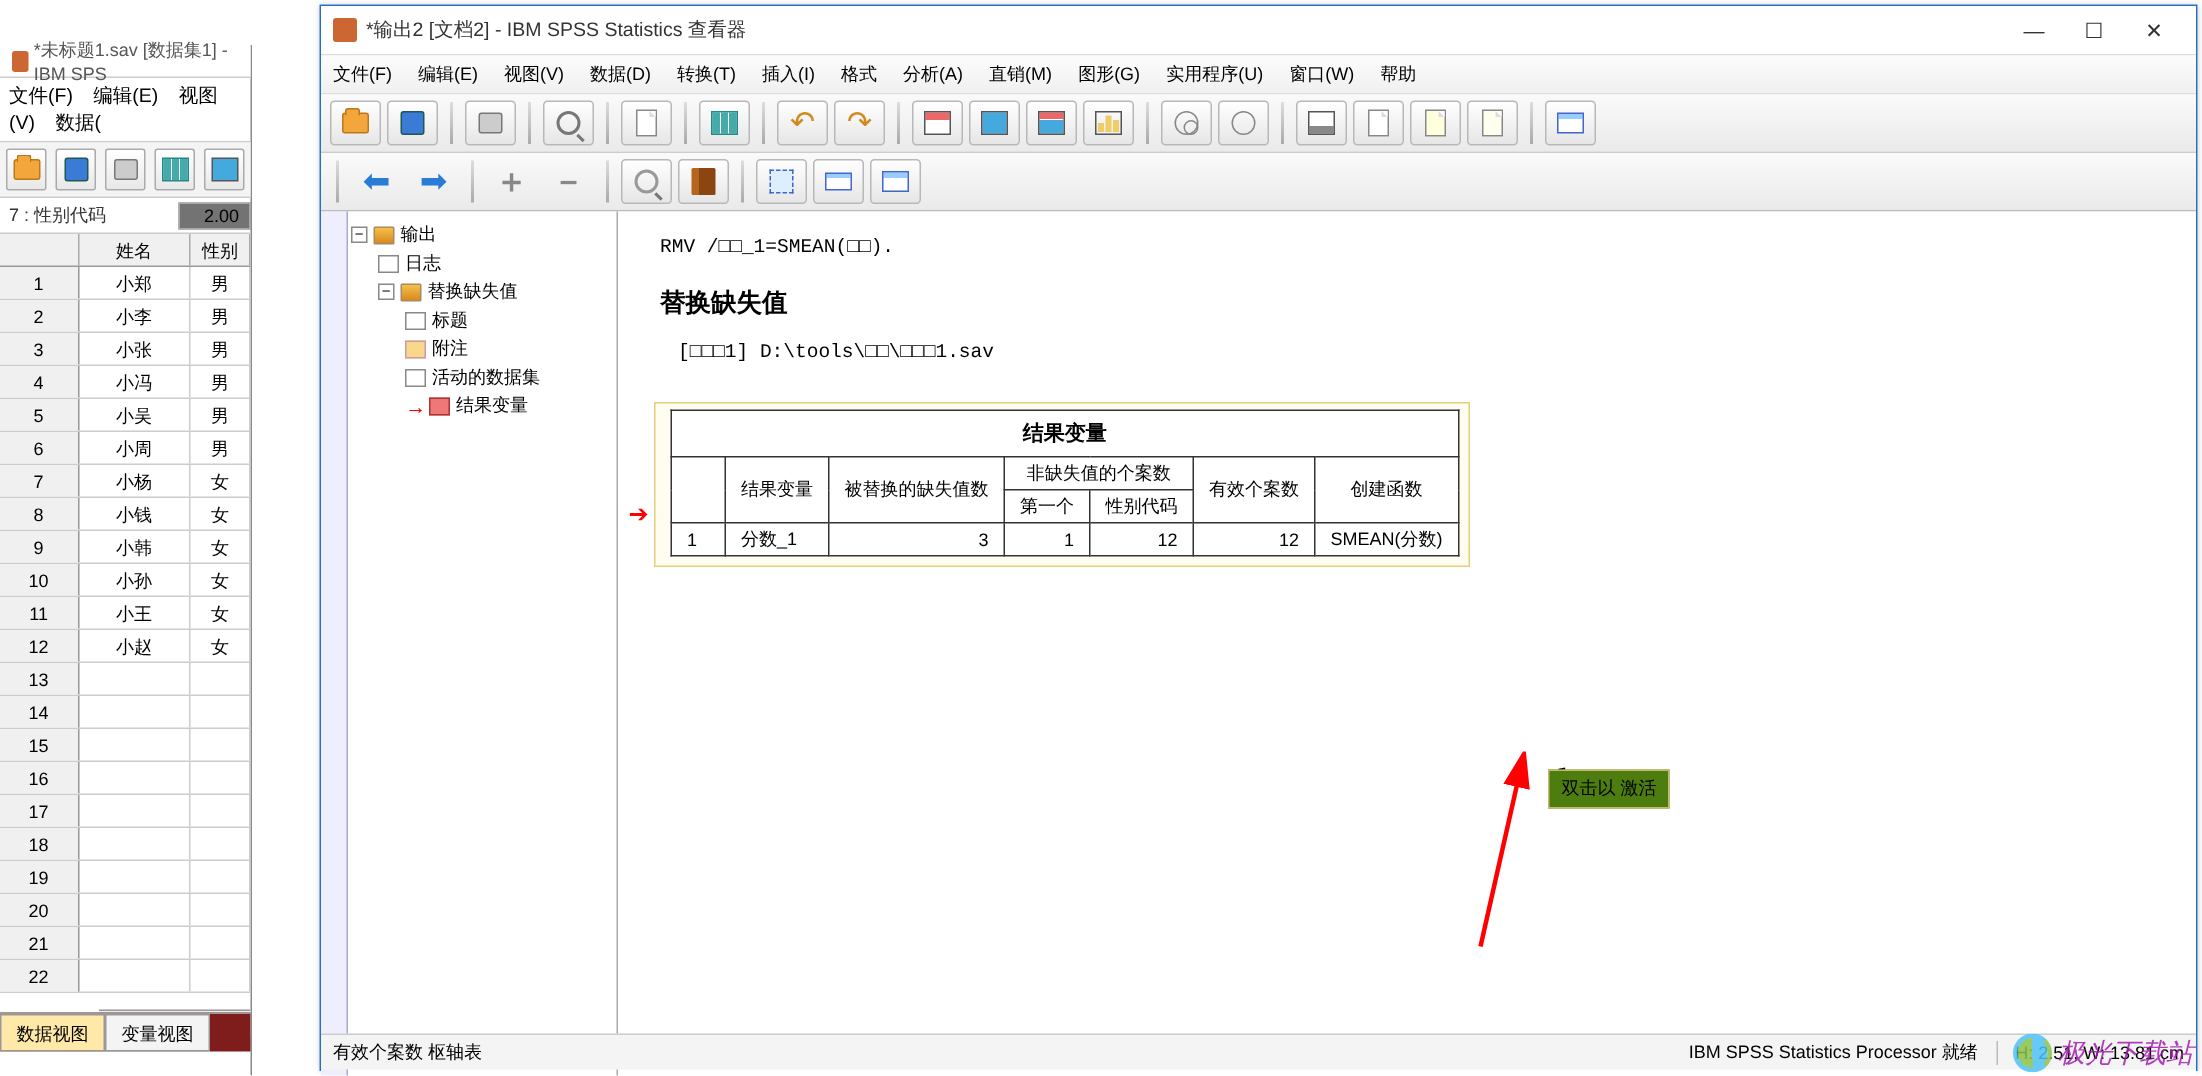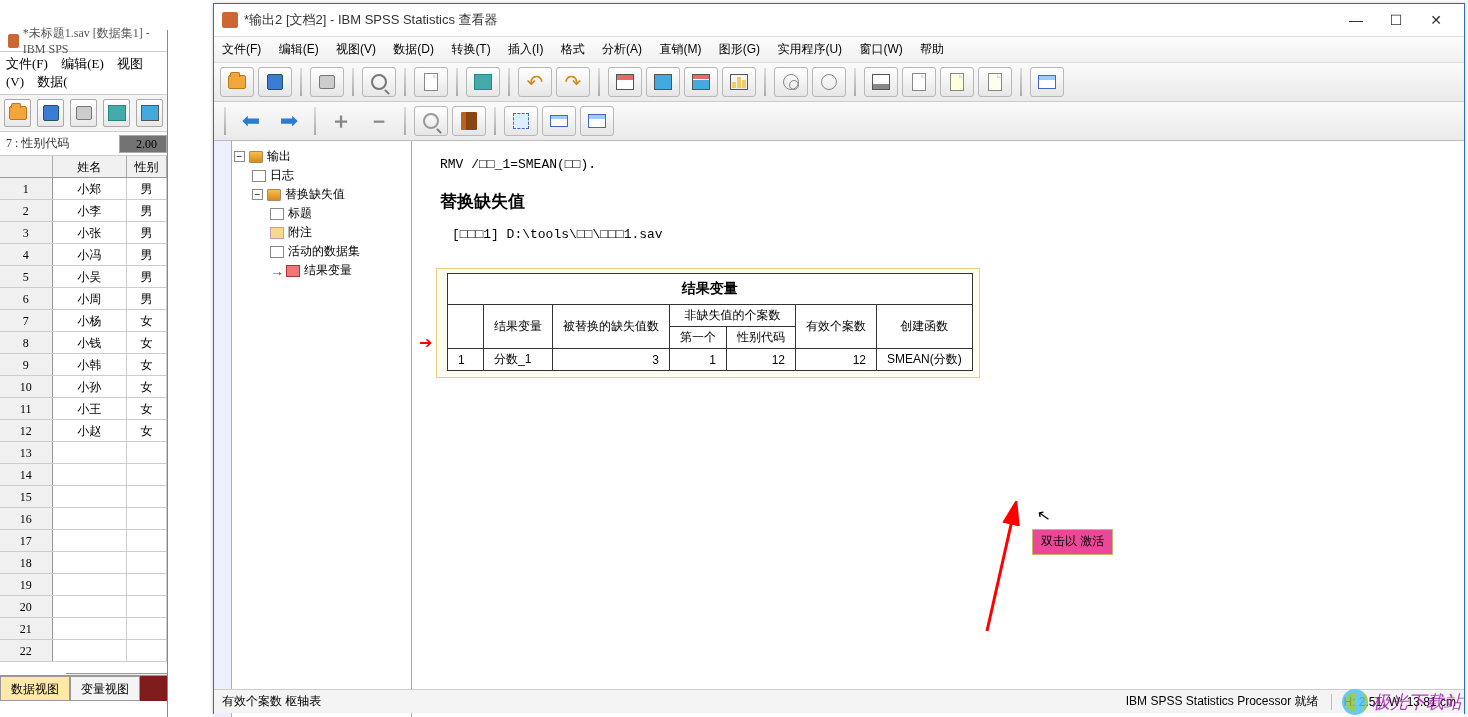--- a/index.html
+++ b/index.html
@@ -1,19 +1,19 @@
 <!DOCTYPE html>
 <html><head>
 <meta charset="utf-8">
 <style>
 * { box-sizing: border-box; margin: 0; padding: 0; }
 body { font-family: "Microsoft YaHei", Tahoma, sans-serif; font-size: 12px; background: #fff; width: 1468px; height: 717px; overflow: hidden; position: relative; }
 
 
-.bg-window { position: absolute; left: 0; top: 30px; width: 168px; height: 687px; background: #fff; border-right: 1px solid #888; font-family: Liberation Serif, serif; }
+.bg-window { position: absolute; left: 0; top: 30px; width: 168px; height: 687px; background: #fff; border-right: 1px solid #888; }
 .bg-title { background: #fff; padding: 4px 8px; color: #555; border-bottom: 1px solid #ccc; display: flex; align-items: center; gap: 4px; height: 22px; font-size: 12px; }
 .bg-title-icon { width: 14px; height: 14px; background: #c63; border-radius: 2px; display:inline-block; }
 .bg-menu { padding: 3px 6px; font-size: 13px; border-bottom: 1px solid #ccc; }
 .bg-menu span { margin-right: 10px; }
 .bg-toolbar { padding: 4px; display: flex; gap: 6px; border-bottom: 1px solid #ccc; background: #f4f4f4; }
 .bg-toolbar .ico { width: 28px; height: 28px; border: 1px solid #aaa; border-radius: 2px; background: linear-gradient(#fff,#e8e8e8); display: flex; align-items: center; justify-content: center; }
 .bg-label-row { display: flex; align-items: center; border-bottom: 1px solid #ccc; height: 24px; }
 .bg-label-row .lbl { padding-left: 6px; color: #333; width: 155px; }
 .bg-label-row .val { border: 1px solid #aaa; background: #737373; padding: 1px 16px; width: 48px; height: 18px; display: inline-block; }
 .grid { position: relative; }
@@ -58,21 +58,21 @@
 .cmd-text { font-family: Courier, monospace; font-size: 13px; margin: 16px 0 10px 28px; }
 .section-title { font-size: 17px; font-weight: bold; margin: 18px 0 14px 28px; }
 .path-text { font-family: Courier, monospace; font-size: 13px; margin: 0 0 26px 40px; }
 .pivot-wrap { margin-left: 24px; border: 1px solid #e6cf7a; background: #fffdef; padding: 4px 6px 6px 10px; display: inline-block; position: relative; }
 .red-arrow-pivot { position: absolute; left: -18px; top: 64px; color: red; font-size: 16px; }
 .pivot-table { border-collapse: collapse; background: #fff; }
 .pivot-table caption { caption-side: top; font-size: 14px; font-weight: bold; padding: 6px 0; border: 1px solid #333; border-bottom: none; background: #fff; }
 .pivot-table th, .pivot-table td { border: 1px solid #333; padding: 2px 10px; font-size: 12px; text-align: center; font-weight: normal; }
 .pivot-table td.rt { text-align: right; }
 .pivot-table td.lt { text-align: left; }
-.tooltip { position: absolute; left: 620px; top: 388px; background: #ec4899; border: 1px solid #c8b86b; padding: 4px 8px; font-size: 12px; text-align: center; line-height: 1.3; }
+.tooltip { position: absolute; left: 620px; top: 372px; background: #4d7c0f; border: 1px solid #c8b86b; padding: 4px 8px; font-size: 12px; text-align: center; line-height: 1.3; }
 .cursor-ptr { position: absolute; left: 625px; top: 365px; font-size: 16px; color: #000; transform: rotate(-10deg); }
 .annot-arrow { position: absolute; left: 565px; top: 360px; }
 .v-status { position: absolute; bottom: 0; left: 0; right: 0; height: 24px; border-top: 1px solid #ccc; background: #f4f4f4; display: flex; align-items: center; font-size: 12px; }
 .v-status .sleft { padding-left: 8px; }
 .v-status .sright { margin-left: auto; padding-right: 8px; display: flex; align-items: center; gap: 12px; }
 .s-sep { width: 1px; height: 16px; background: #bbb; display: inline-block; }
 
 
 .wm { position: absolute; right: 6px; bottom: 2px; display: flex; align-items: center; gap: 4px; opacity: .85; }
 .wm .wlogo { width: 26px; height: 26px; border-radius: 50%; background: conic-gradient(#4fc3f7 0 180deg, #8bc34a 180deg 360deg); border: 3px solid #4fc3f7; border-right-color:#8bc34a; }

